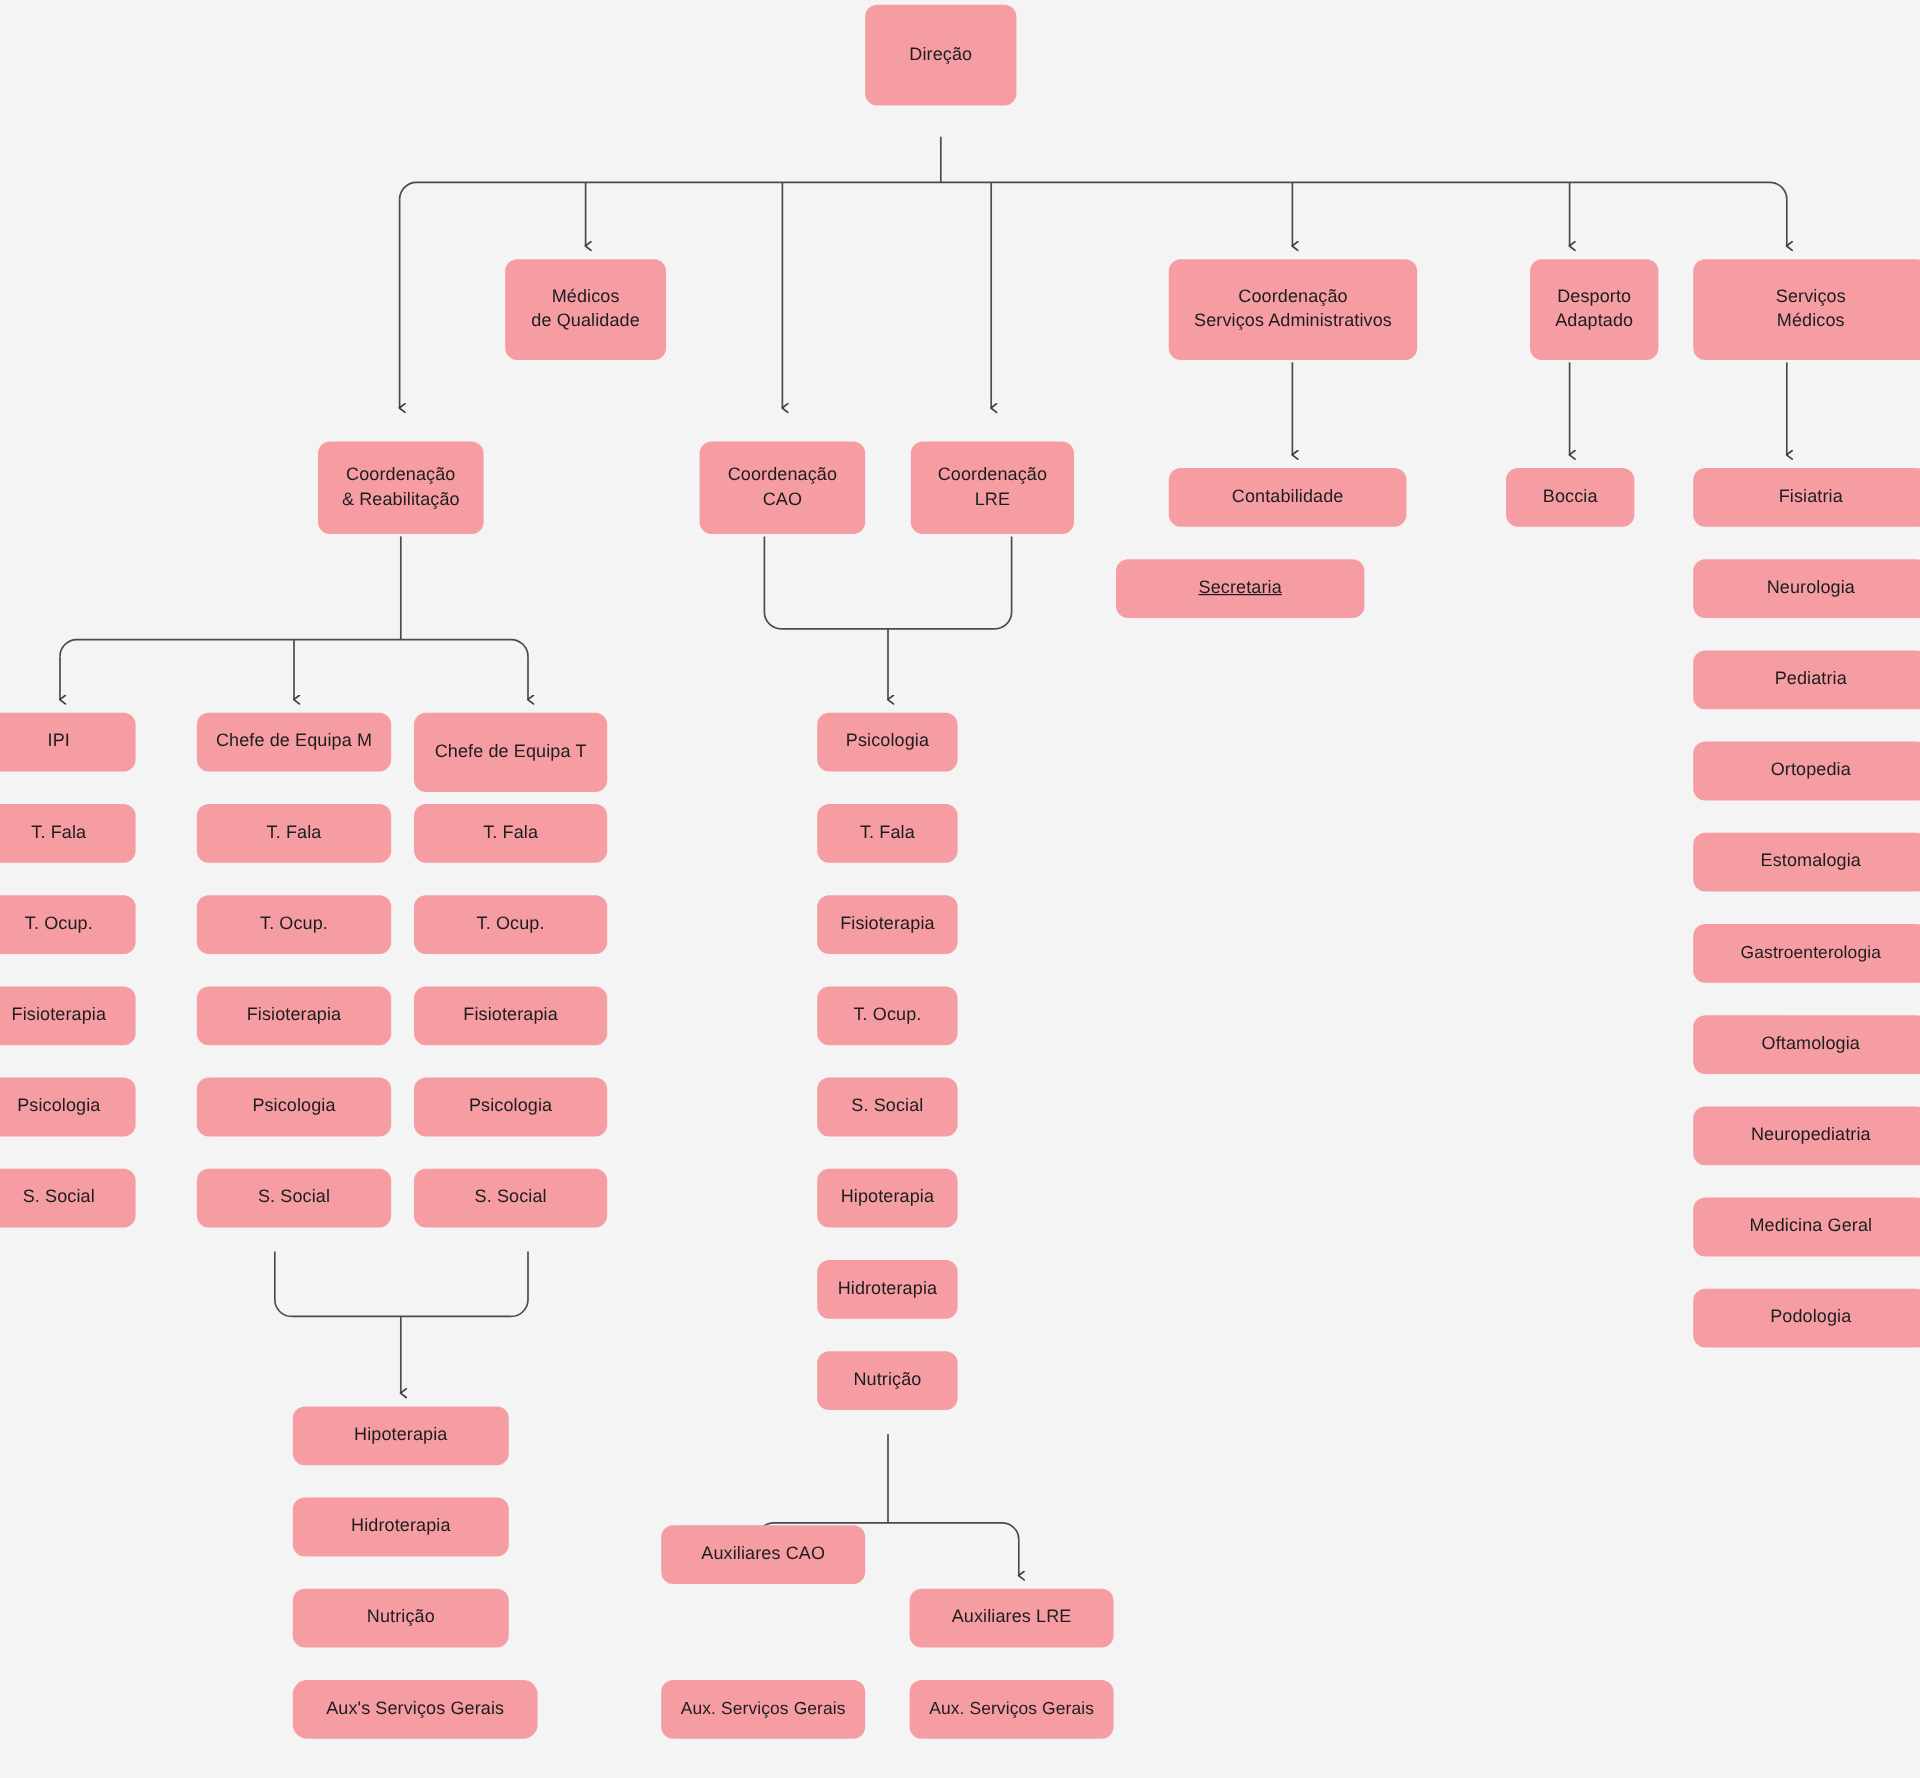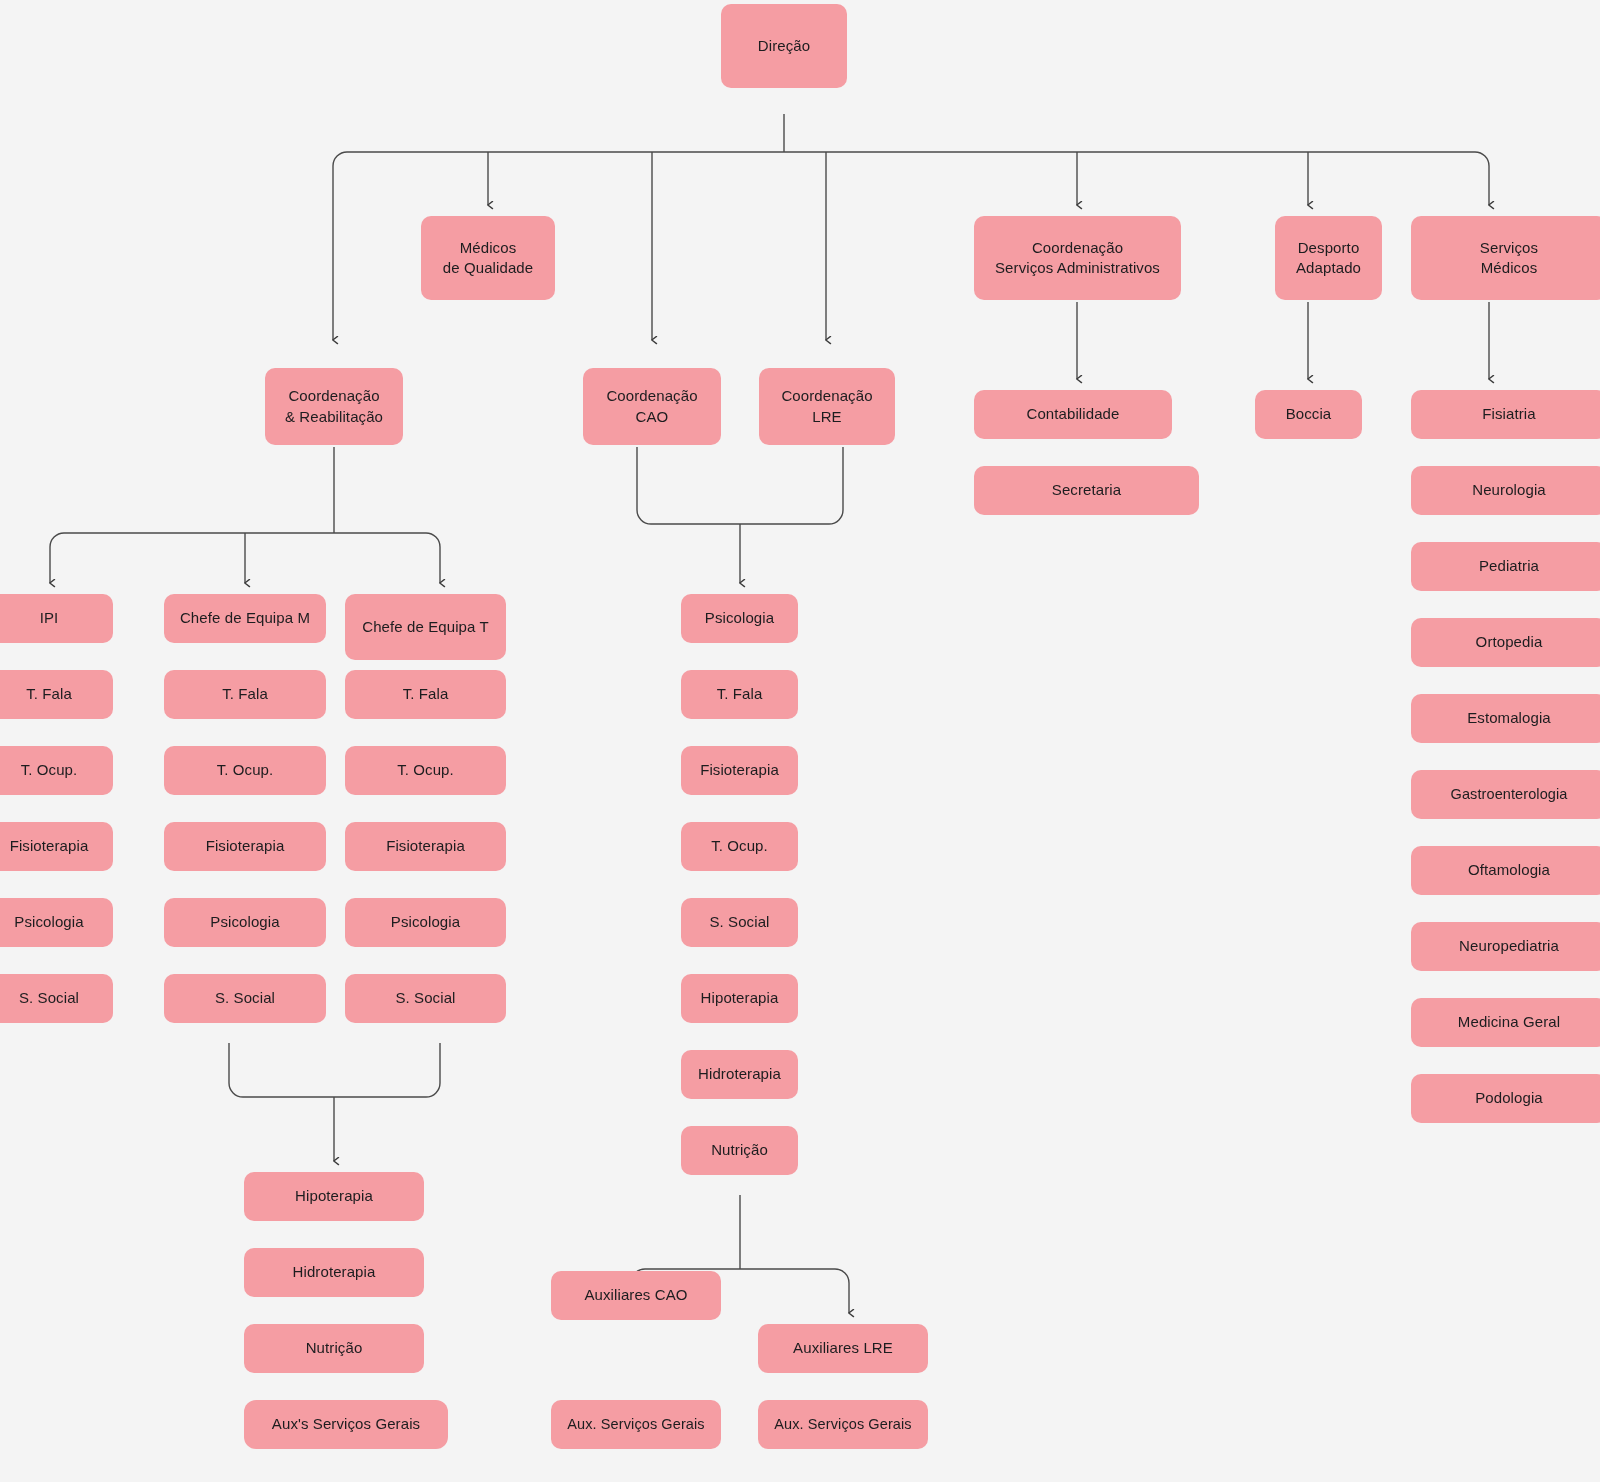--- a/index.html
+++ b/index.html
@@ -110,21 +110,21 @@
   <div class="node" style="left:759px;top:368px;width:136px;height:77px;">Coordenação
 LRE</div>
   <div class="node" style="left:974px;top:216px;width:207px;height:84px;">Coordenação
 Serviços Administrativos</div>
   <div class="node" style="left:1255px;top:216px;width:107px;height:84px;margin-left:20px;">Desporto
 Adaptado</div>
   <div class="node" style="left:1411px;top:216px;width:196px;height:84px;">Serviços
 Médicos</div>
 
   <div class="node" style="left:974px;top:390px;width:198px;height:49px;">Contabilidade</div>
-  <div class="node" style="left:974px;top:466px;width:225px;height:49px;">Secretaria</div>
+  <div class="node" style="left:930px;top:466px;width:207px;height:49px;text-decoration:underline;">Secretaria</div>
 
   <div class="node" style="left:1255px;top:390px;width:107px;height:49px;">Boccia</div>
 
   <div class="node" style="left:1411px;top:390px;width:196px;height:49px;">Fisiatria</div>
   <div class="node" style="left:1411px;top:466px;width:196px;height:49px;">Neurologia</div>
   <div class="node" style="left:1411px;top:542px;width:196px;height:49px;">Pediatria</div>
   <div class="node" style="left:1411px;top:618px;width:196px;height:49px;">Ortopedia</div>
   <div class="node" style="left:1411px;top:694px;width:196px;height:49px;">Estomalogia</div>
   <div class="node small" style="left:1411px;top:770px;width:196px;height:49px;">Gastroenterologia</div>
   <div class="node" style="left:1411px;top:846px;width:196px;height:49px;">Oftamologia</div>

